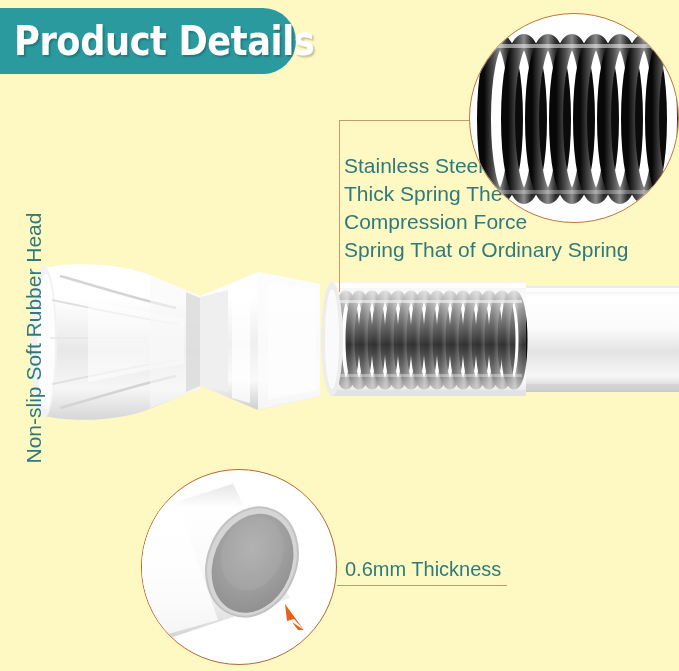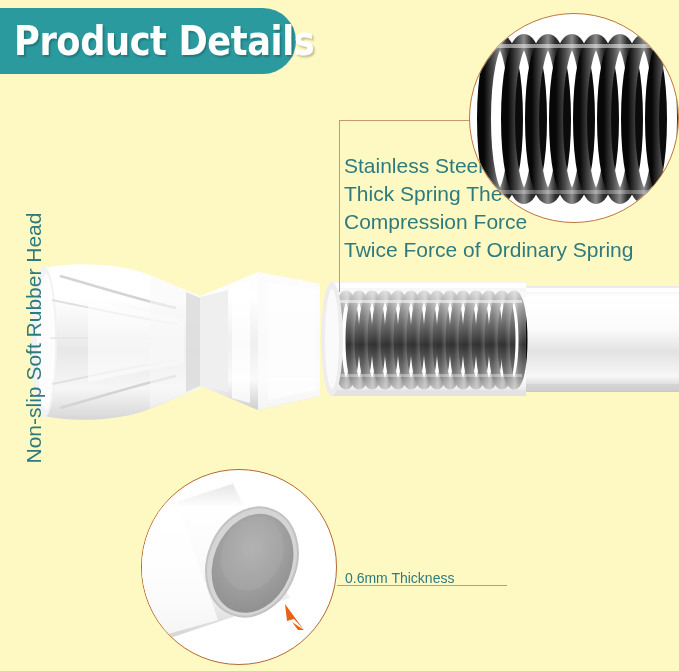--- a/index.html
+++ b/index.html
@@ -82,24 +82,23 @@
     width: 1px;
     height: 172px;
     background: #c49a6c;
   }
 
   
   #thickness-callout {
     position: absolute;
     left: 345px;
     top: 558px;
-    font-size: 14px;
+    font-size: 20px;
     color: #2e7a7d;
     white-space: nowrap;
-    margin-top: 12px;
   }
   #thickness-leader {
     position: absolute;
     left: 337px;
     top: 585px;
     width: 170px;
     height: 1px;
     background: #c49a6c;
   }
 
@@ -282,21 +281,21 @@
 
   <div id="vertical-label">Non-slip Soft Rubber Head</div>
 
   <div id="spring-leader-h"></div>
   <div id="spring-leader-v"></div>
 
   <div id="spring-callout">
     <span class="ln">Stainless Steel</span>
     <span class="ln">Thick Spring The</span>
     <span class="ln">Compression Force</span>
-    <span class="ln">Twice Force of Ordinary Spring</span>
+    <span class="ln">Spring That of Ordinary Spring</span>
   </div>
 
   <div id="spring-circle">
     <svg width="210" height="210">
       <g stroke="url(#gCoilBig)" fill="none">
         <ellipse cx="30" cy="105" rx="16" ry="78" stroke-width="14"></ellipse>
         <ellipse cx="54" cy="105" rx="16" ry="78" stroke-width="14"></ellipse>
         <ellipse cx="78" cy="105" rx="16" ry="78" stroke-width="14"></ellipse>
         <ellipse cx="102" cy="105" rx="16" ry="78" stroke-width="14"></ellipse>
         <ellipse cx="126" cy="105" rx="16" ry="78" stroke-width="14"></ellipse>

